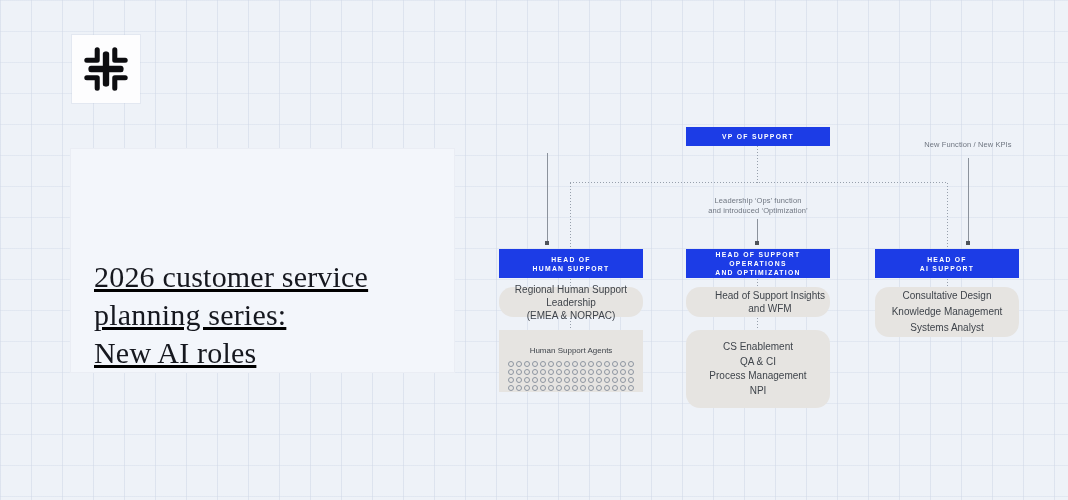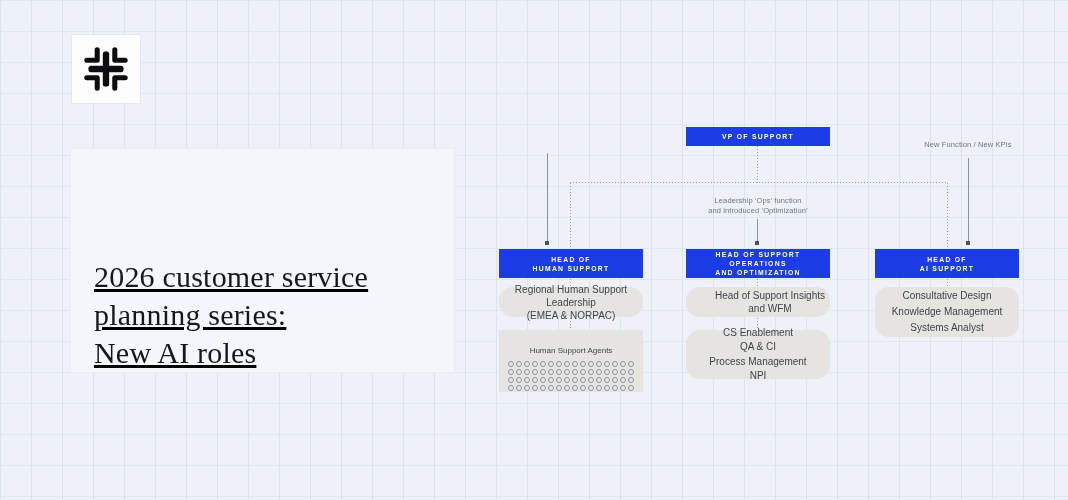--- a/index.html
+++ b/index.html
@@ -200,21 +200,21 @@
           <span class="agent-dot"></span>
           <span class="agent-dot"></span>
         </div>
       </div>
   </div>
 
   <div class="box blue" style="left:686px; top:249px; height:29px; background:#1c3ce6;">HEAD OF SUPPORT OPERATIONS
 AND OPTIMIZATION</div>
   <div class="box gray" style="left:686px; top:287px; height:30px; background:#e6e4e1;padding-left:24px;">Head of Support Insights
 and WFM</div>
-  <div class="box gray list4" style="left:686px; top:330px; height:49px; background:#e6e4e1;">CS Enablement
+  <div class="box gray list4" style="left:686px; top:330px; height:78px; background:#e6e4e1;">CS Enablement
 QA &amp; CI
 Process Management
 NPI</div>
 
   <div class="box blue" style="left:875px; top:249px; height:29px; background:#1c3ce6;">HEAD OF
 AI SUPPORT</div>
   <div class="box gray wide-lines" style="left:875px; top:287px; height:50px; background:#e6e4e1;">Consultative Design
 Knowledge Management
 Systems Analyst</div>
 

